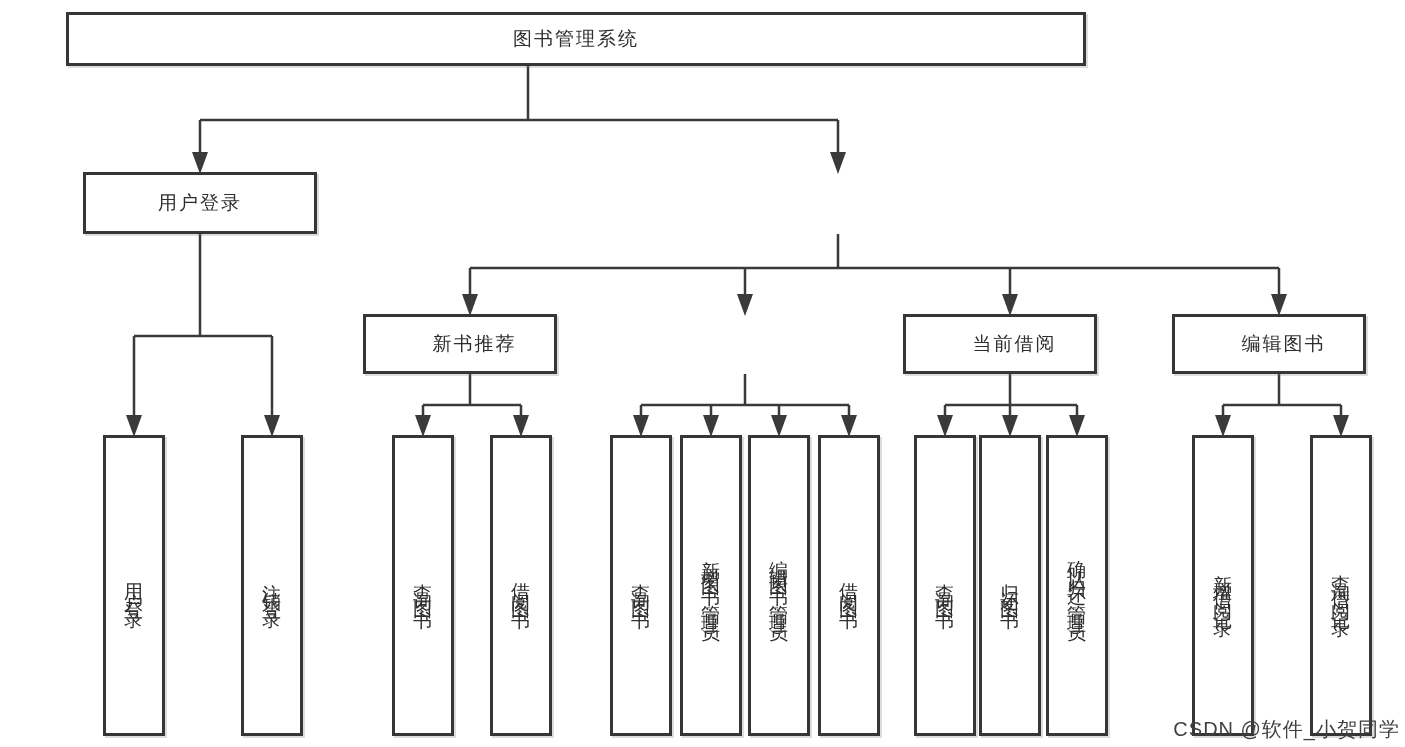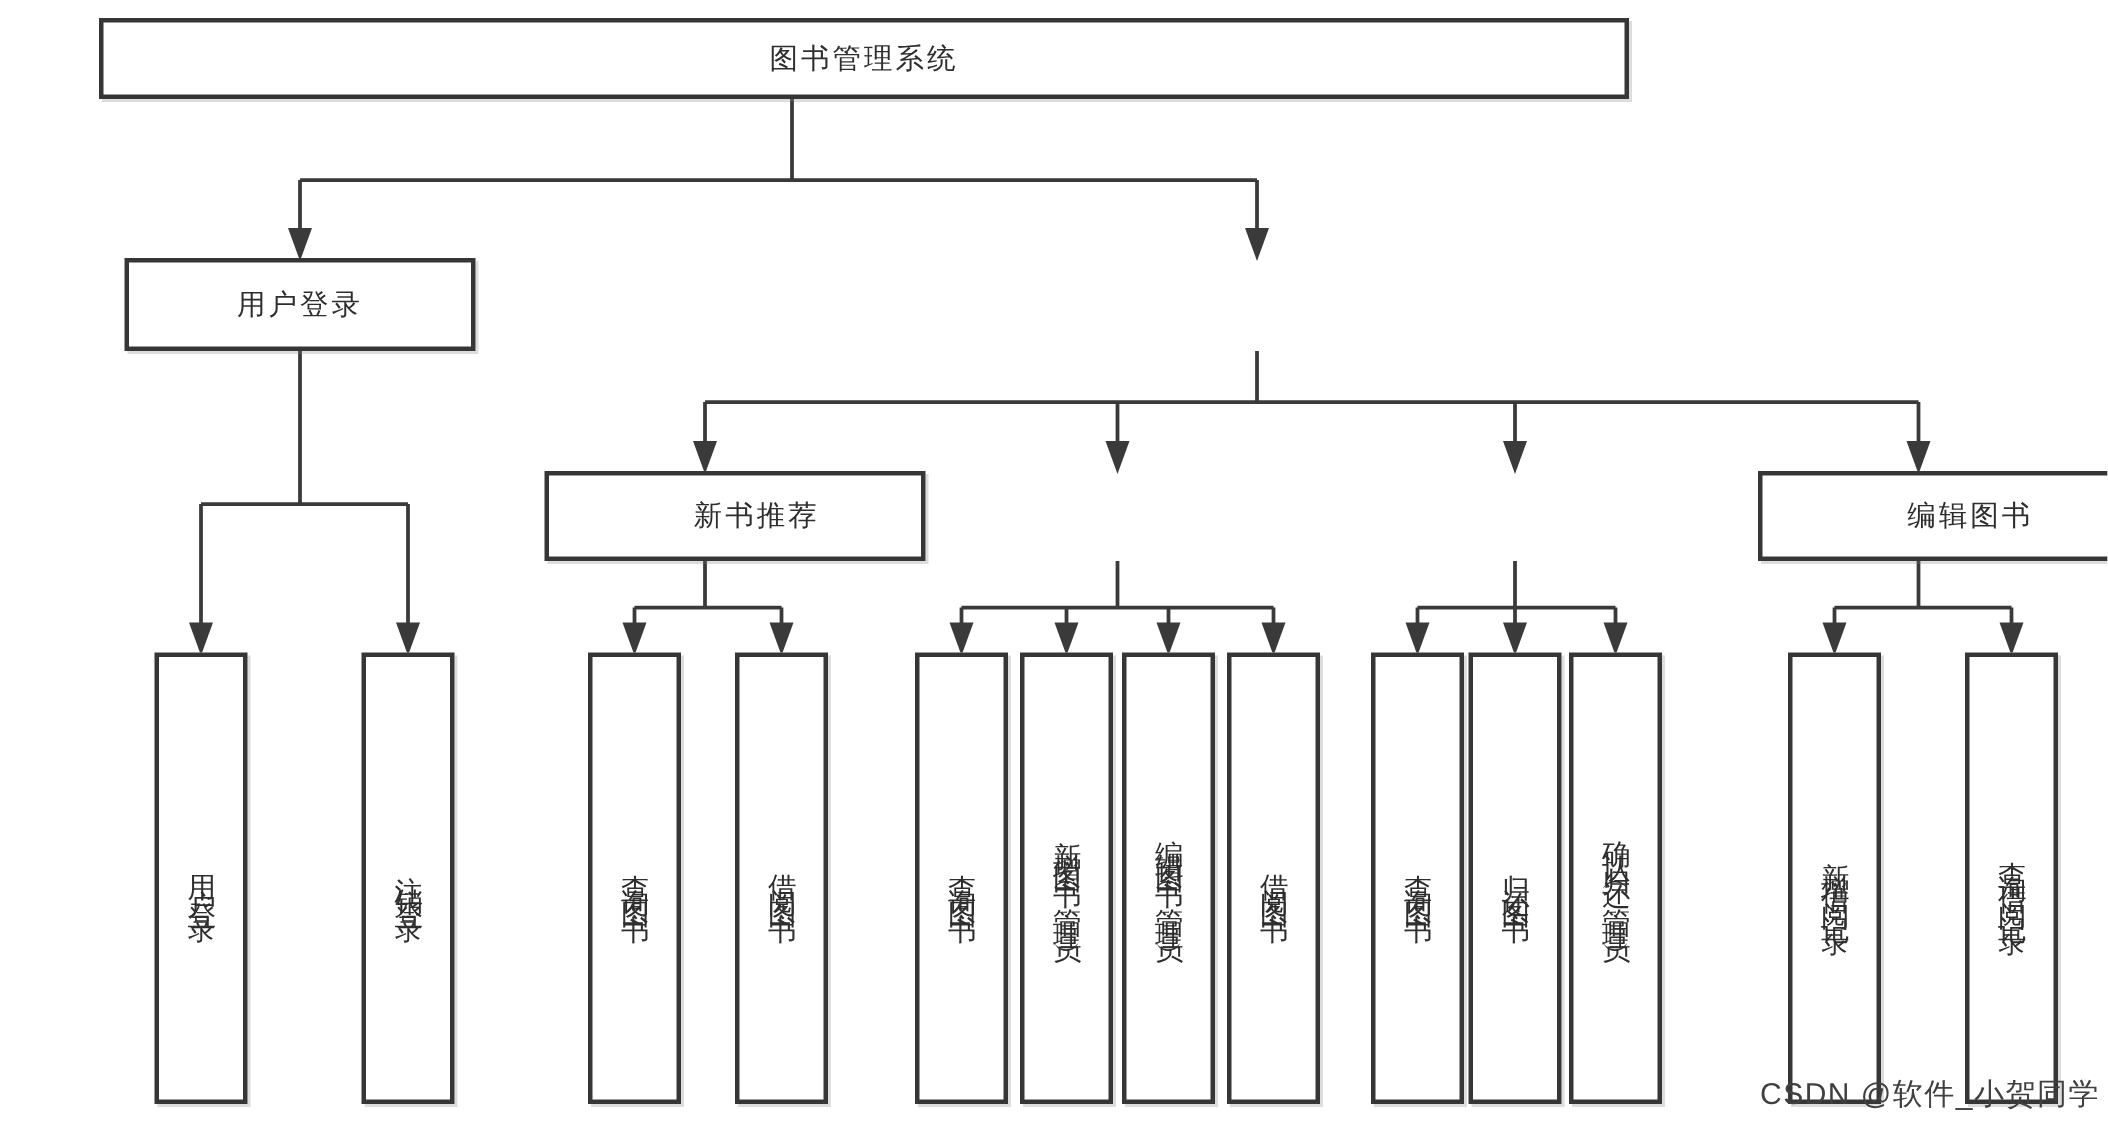--- a/index.html
+++ b/index.html
@@ -32,21 +32,21 @@
     justify-content: center;
   }
   .hlabel {
     font-size: 19px;
     color: #2e2e2e;
     letter-spacing: 2px;
     white-space: nowrap;
   }
   .root-box   { left: 18px;  top: 12px;  width: 1020px; height: 54px; margin-left: 48px; }
   .lvl2-box   { top: 172px;  width: 234px; height: 62px; }
-  .lvl3-box   { top: 314px;  width: 254px; height: 60px; padding-left: 29px; }
+  .lvl3-box   { top: 314px;  width: 194px; height: 60px; padding-left: 29px; }
   .leaf-box   { top: 435px;  width: 62px;  height: 301px; }
   .vtext {
     writing-mode: vertical-rl;
     text-orientation: mixed;
     font-size: 19px;
     letter-spacing: 9px;
     color: #2e2e2e;
     line-height: 1;
   }
   #watermark {
@@ -99,20 +99,23 @@
     <span class="hlabel">图书管理系统</span>
   </div>
 
   <div class="node lvl2-box" style="left:83px">
     <span class="hlabel">用户登录</span>
   </div>
 
   <div class="node lvl3-box" style="left:363px">
     <span class="hlabel">新书推荐</span>
   </div>
+  <div class="node lvl3-box" style="left:903px">
+    <span class="hlabel">当前借阅</span>
+  </div>
   <div class="node lvl3-box" style="left:1172px">
     <span class="hlabel">编辑图书</span>
   </div>
 
   <div class="node leaf-box" style="left:103px">
     <span class="vtext">用户登录</span>
   </div>
   <div class="node leaf-box" style="left:241px">
     <span class="vtext">注销登录</span>
   </div>

